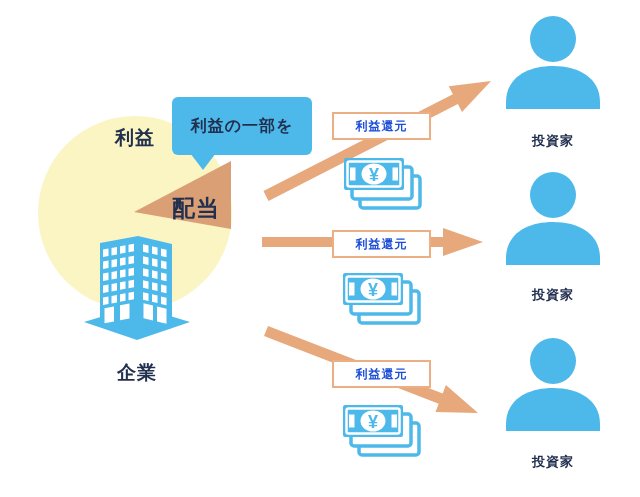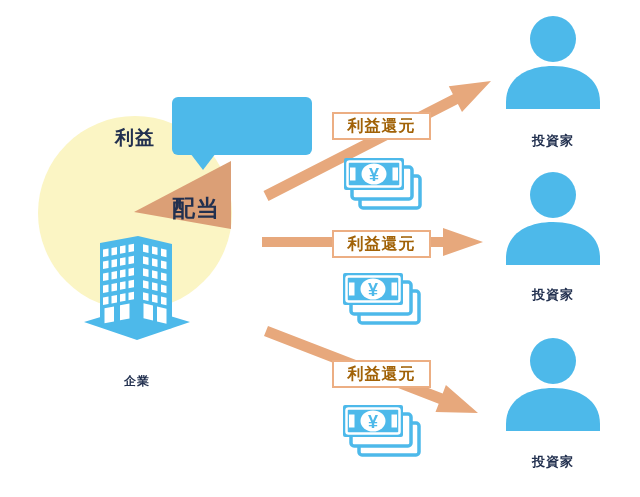--- a/index.html
+++ b/index.html
@@ -4,29 +4,29 @@
 <style>
   html,body{margin:0;padding:0;background:#ffffff;}
   body{width:640px;height:497px;position:relative;overflow:hidden;
        font-family:"Liberation Sans","DejaVu Sans",sans-serif;}
   .stage{position:absolute;left:0;top:0;width:640px;height:497px;}
   svg.scene{position:absolute;left:0;top:0;}
   .lbl{position:absolute;font-weight:bold;color:#22304f;text-align:center;
        letter-spacing:1px;line-height:1.2;}
   .lbl-profit{left:103px;top:127px;width:64px;font-size:19px;}
   .lbl-dividend{left:168px;top:195px;width:56px;font-size:23px;}
-  .lbl-company{left:103px;top:374px;width:68px;font-size:12px;}
+  .lbl-company{left:103px;top:362px;width:68px;font-size:19px;}
   .lbl-investor{left:505px;width:96px;font-size:13px;}
   .inv1{top:133px;} .inv2{top:287px;} .inv3{top:454px;}
   .callout-text{position:absolute;left:172px;top:97px;width:140px;height:58px;
        display:flex;flex-direction:column;align-items:center;justify-content:center;
        font-weight:bold;font-size:16px;color:#22304f;letter-spacing:1px;line-height:1.35;}
   .flow-box{position:absolute;left:332px;width:99px;height:28px;box-sizing:border-box;
        background:#ffffff;border:2px solid #ecae83;display:flex;align-items:center;
-       justify-content:center;font-weight:bold;font-size:16px;color:#a16207;
+       justify-content:center;font-weight:bold;font-size:12px;color:#1d4ed8;
        letter-spacing:1px;}
   .fb1{top:112px;} .fb2{top:230px;} .fb3{top:360px;}
 </style>
 </head>
 <body>
 
 <div class="stage">
 
   <svg class="scene" width="640" height="497" viewBox="0 0 640 497">
     <defs>
@@ -113,20 +113,21 @@
     <use href="#person" x="506" y="16"></use>
     <use href="#person" x="506" y="172"></use>
     <use href="#person" x="506" y="338"></use>
   </svg>
 
   <div class="lbl lbl-profit">利益</div>
   <div class="lbl lbl-dividend">配当</div>
   <div class="lbl lbl-company">企業</div>
 
   <div class="callout-text">
+    <span>利益の一部を</span>
   </div>
 
   <div class="flow-box fb1">利益還元</div>
   <div class="flow-box fb2">利益還元</div>
   <div class="flow-box fb3">利益還元</div>
 
   <div class="lbl lbl-investor inv1">投資家</div>
   <div class="lbl lbl-investor inv2">投資家</div>
   <div class="lbl lbl-investor inv3">投資家</div>
 </div>

